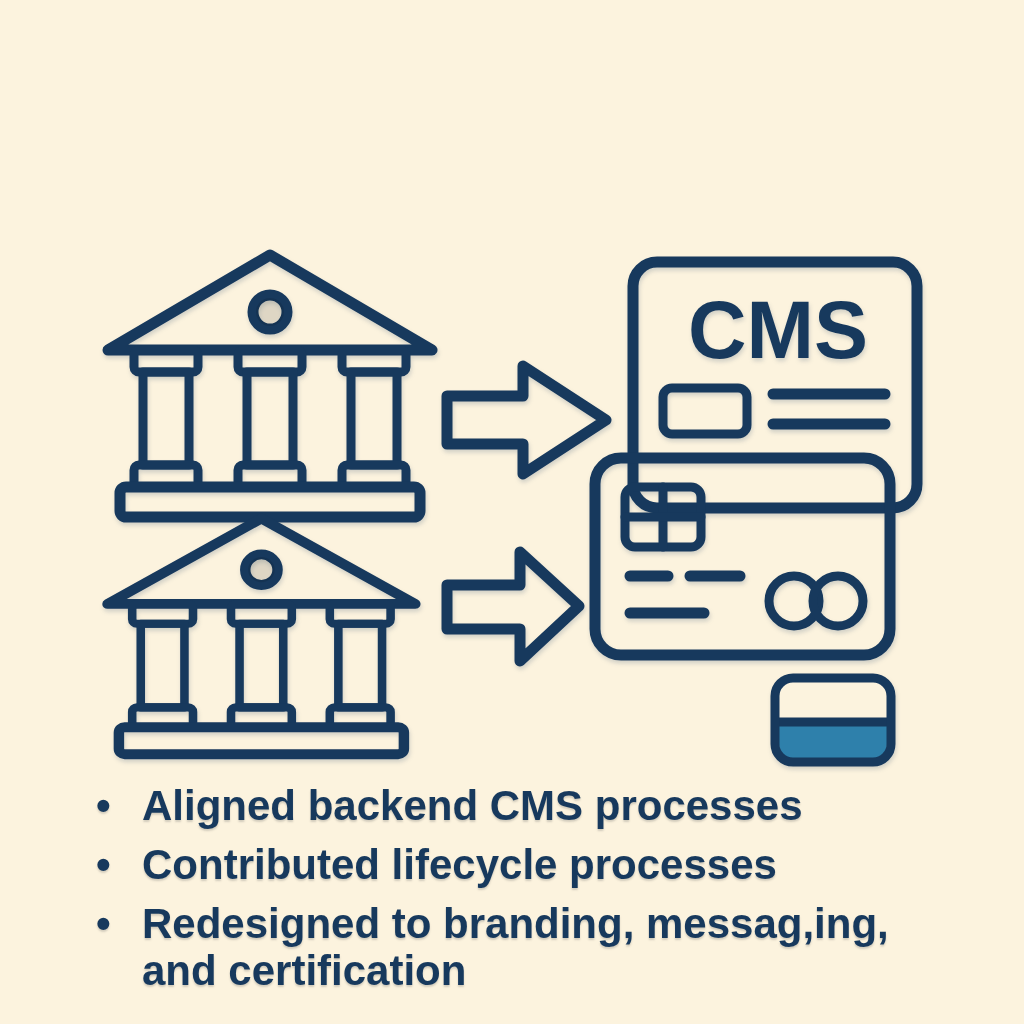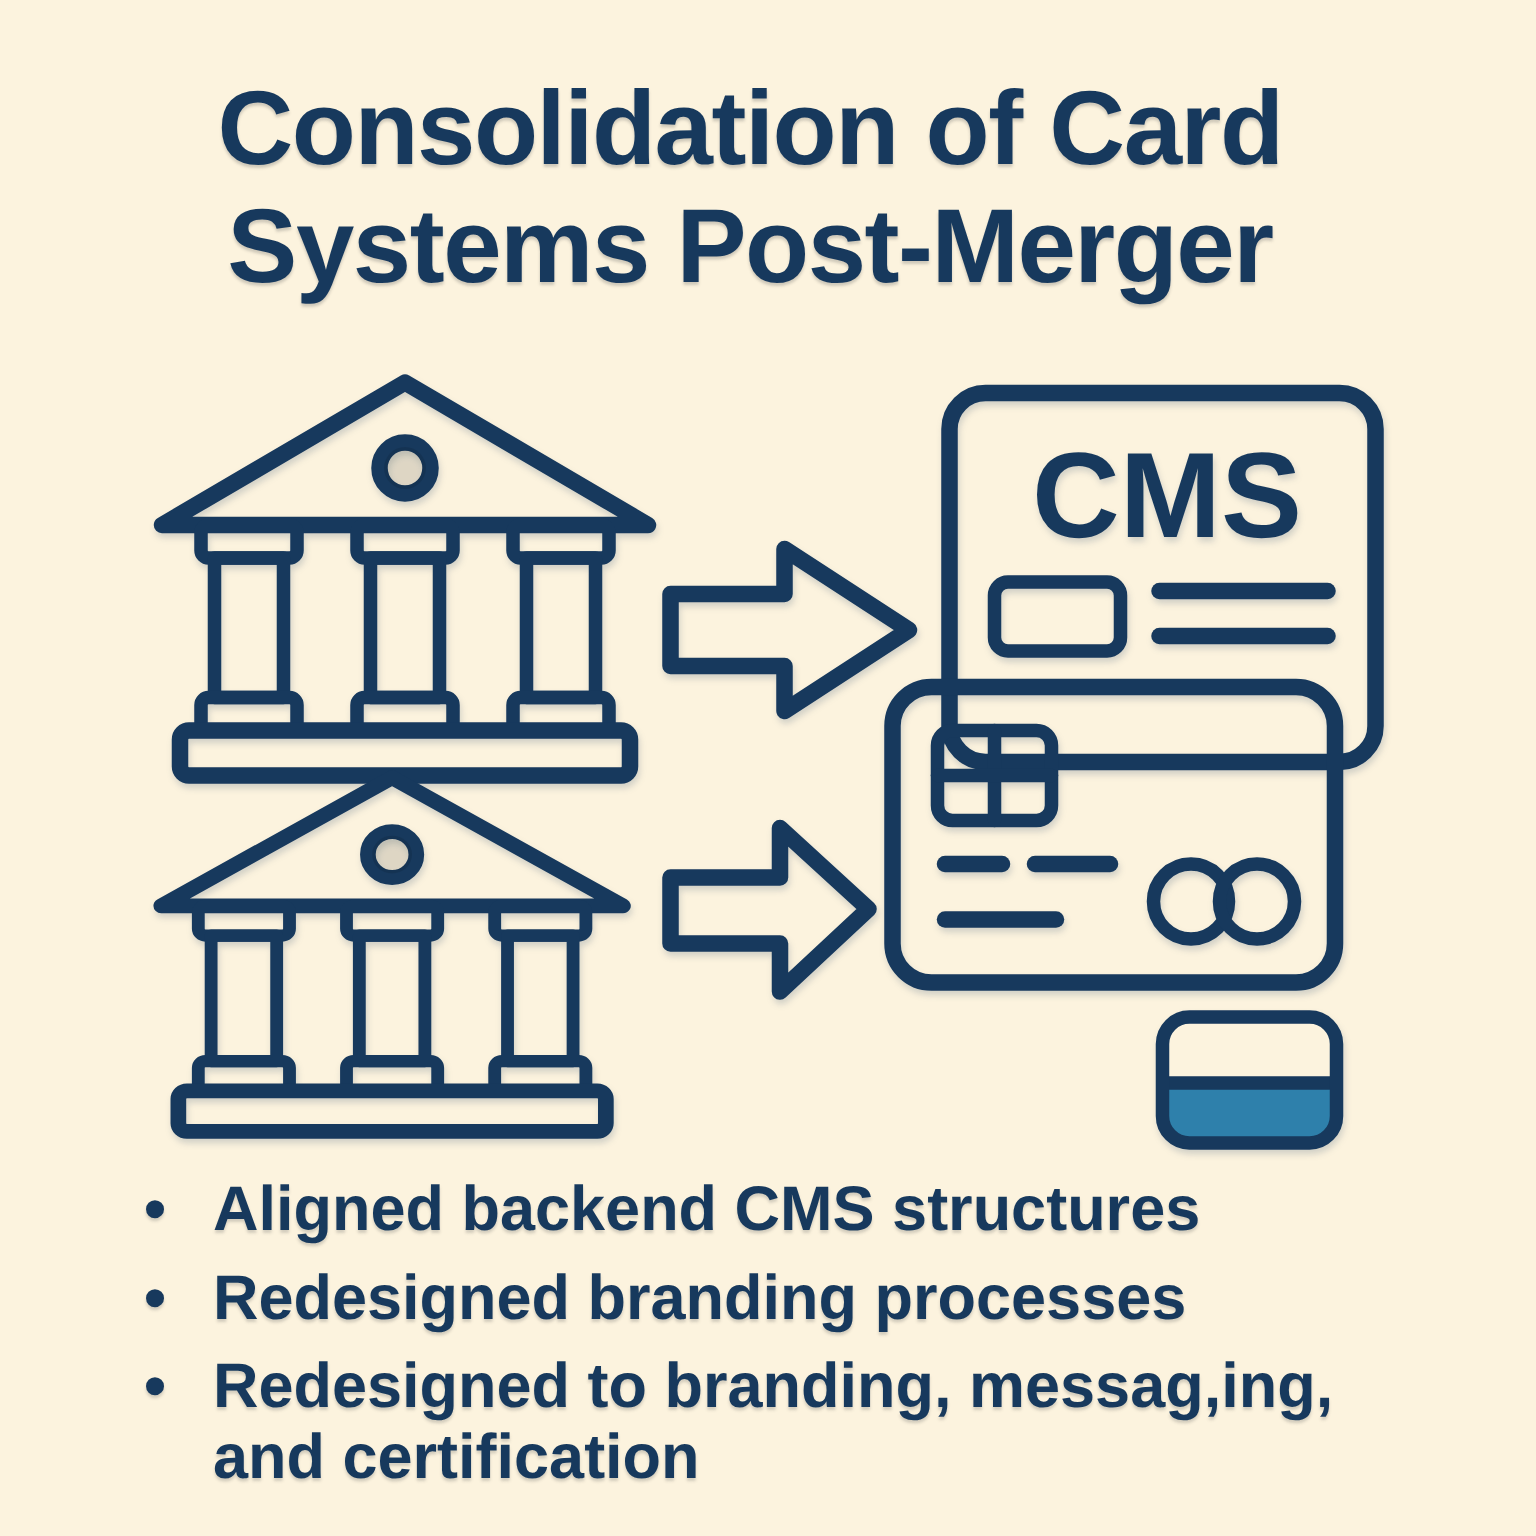--- a/index.html
+++ b/index.html
@@ -79,24 +79,20 @@
     width: 46px;
     font-size: 42px;
   }
   .btext { flex: 1 1 auto; }
 </style>
 </head>
 <body>
 
 <div class="canvas">
 
-  <div class="title">
-    <div>Consolidation of Card</div>
-    <div>Systems Post-Merger</div>
-  </div>
 
   <svg class="illustration" viewBox="0 0 1024 1024" width="1024" height="1024" xmlns="http://www.w3.org/2000/svg">
     <defs>
       <g id="bank-shape">
         <polygon class="ol sw11" points="172,6 334,101 10,101" fill="currentColor"></polygon>
         <circle class="ol sw11" cx="172" cy="63" r="17" fill="var(--circlefill, currentColor)"></circle>
         <circle cx="172" cy="63" r="14" fill="rgba(0,0,0,0.10)" stroke="none"></circle>
         <rect class="ol sw9" x="36" y="101" width="64" height="22" rx="5" fill="currentColor"></rect>
         <rect class="ol sw9" x="140" y="101" width="64" height="22" rx="5" fill="currentColor"></rect>
         <rect class="ol sw9" x="244" y="101" width="64" height="22" rx="5" fill="currentColor"></rect>
@@ -140,25 +136,25 @@
     <polygon class="ol sw11" points="447,396 523,396 523,366 606,420 523,474 523,444 447,444" fill="var(--blue)"></polygon>
     <polygon class="ol sw11" points="447,585 520,585 520,552 579,606 520,661 520,629 447,629" fill="var(--blue)"></polygon>
 
     <use href="#bank-shape" transform="translate(98,249)" style="color: var(--tan); --circlefill: var(--tandark);"></use>
     <use href="#bank-shape" transform="translate(98,513) scale(0.95,0.9)" style="color: var(--blue);"></use>
   </svg>
 
   <div class="bullets">
     <div class="bullet">
       <span class="dot">•</span>
-      <span class="btext">Aligned backend CMS structures</span>
+      <span class="btext">Aligned backend CMS processes</span>
     </div>
     <div class="bullet">
       <span class="dot">•</span>
-      <span class="btext">Redesigned branding processes</span>
+      <span class="btext">Contributed lifecycle processes</span>
     </div>
     <div class="bullet">
       <span class="dot">•</span>
       <span class="btext">Redesigned to branding, messag,ing, and certification</span>
     </div>
   </div>
 
 </div>
 
 </body></html>

